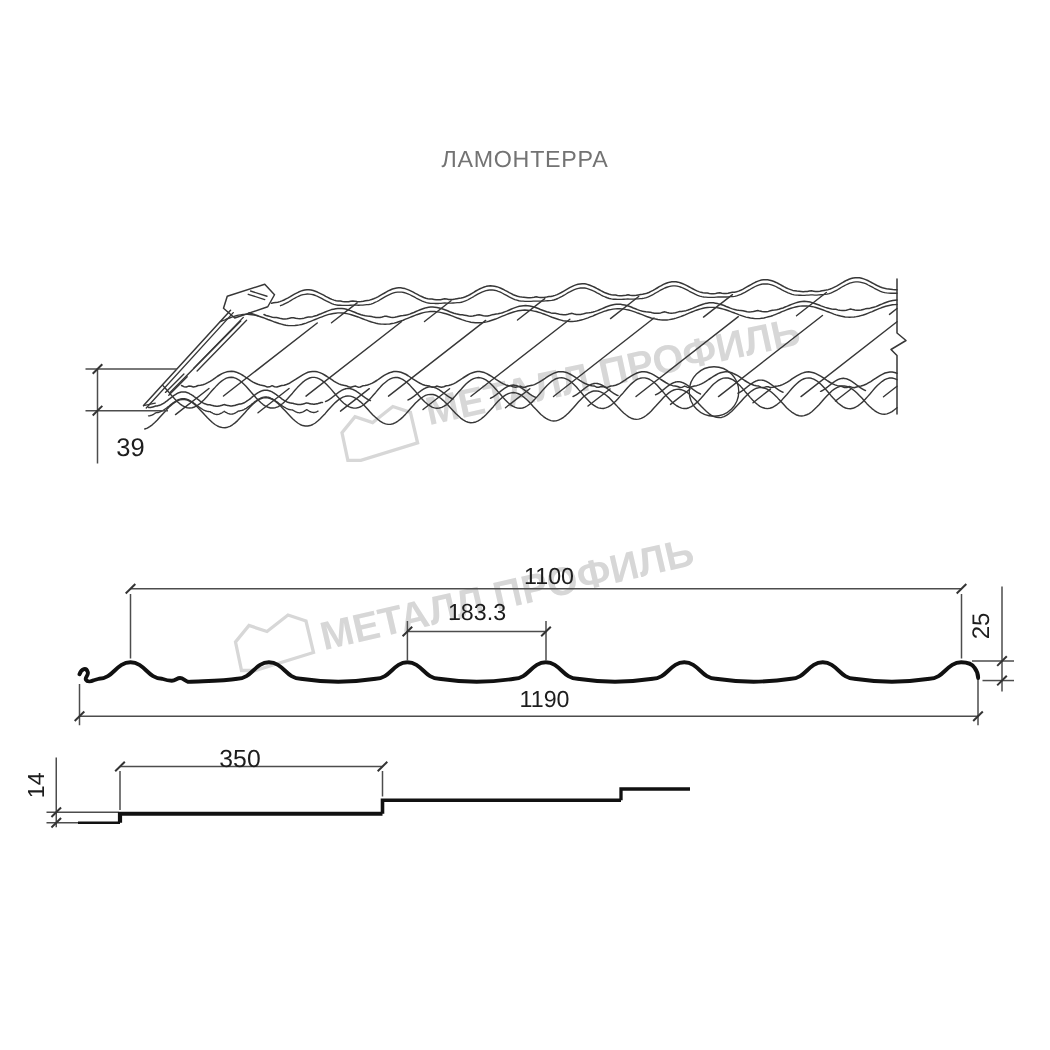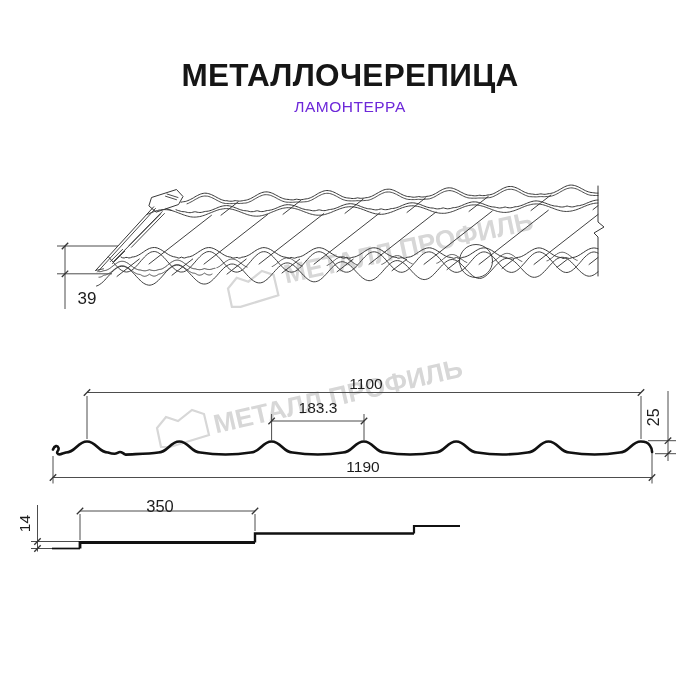--- a/index.html
+++ b/index.html
@@ -1,25 +1,24 @@
 <!DOCTYPE html>
 <html><head><meta charset="utf-8">
 <style>
   html,body{margin:0;padding:0;background:#fff;}
   #page{position:relative;width:700px;height:700px;background:#fff;overflow:hidden;}
   .ttl{position:absolute;left:0;top:59.5px;width:700px;text-align:center;
        font-family:"Liberation Sans",sans-serif;font-weight:bold;font-size:31.5px;
        line-height:1;letter-spacing:0.3px;color:#161616;}
   .sub{position:absolute;left:0;top:98.8px;width:700px;text-align:center;
        font-family:"Liberation Sans",sans-serif;font-size:15.5px;
-       line-height:1;letter-spacing:0.5px;color:#6d28d9;}
+       line-height:1;letter-spacing:0.5px;color:#737373;}
 </style></head>
 <body>
 <div id="page">
-  <div class="ttl">МЕТАЛЛОЧЕРЕПИЦА</div>
   <div class="sub">ЛАМОНТЕРРА</div>
   <svg width="700" height="700" viewBox="0 0 700 700" style="position:absolute;left:0;top:0">
     <g>
         <polygon points="231.9,306.9 228.0,288.5 236.7,277.8 248.4,281.7 261.9,271.0 273.6,274.9 278.4,295.2 240.6,306.9" fill="none" stroke="#d7d7d7" stroke-width="2.2"></polygon>
         <text x="0" y="0" font-family="Liberation Sans, sans-serif" font-weight="bold" font-size="26.5" fill="#d7d7d7" letter-spacing="0" transform="translate(286,283.5) rotate(-12.3)">МЕТАЛЛ ПРОФИЛЬ</text>
       </g>
     <g>
         <polygon points="161.0,447.0 157.0,428.0 166.0,417.0 178.0,421.0 192.0,410.0 204.0,414.0 209.0,435.0 170.0,447.0" fill="none" stroke="#d7d7d7" stroke-width="2.2"></polygon>
         <text x="0" y="0" font-family="Liberation Sans, sans-serif" font-weight="bold" font-size="26.5" fill="#d7d7d7" letter-spacing="0" transform="translate(216,433.5) rotate(-13.0)">МЕТАЛЛ ПРОФИЛЬ</text>
       </g>

